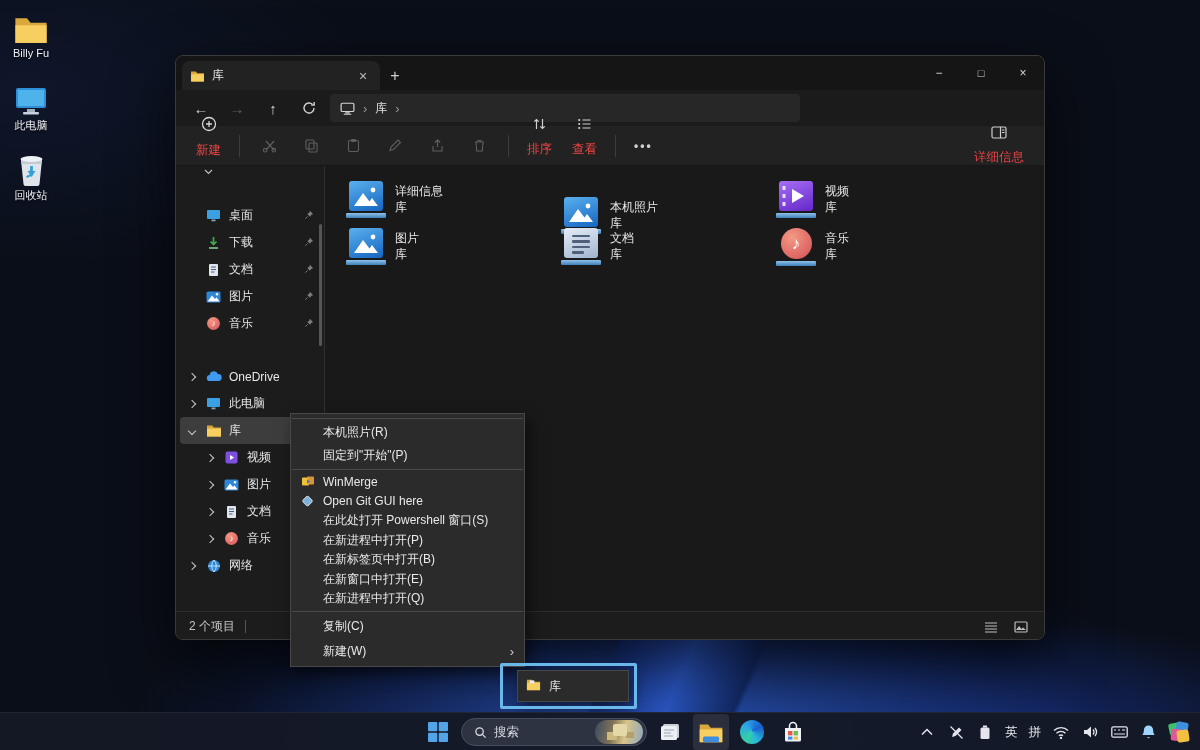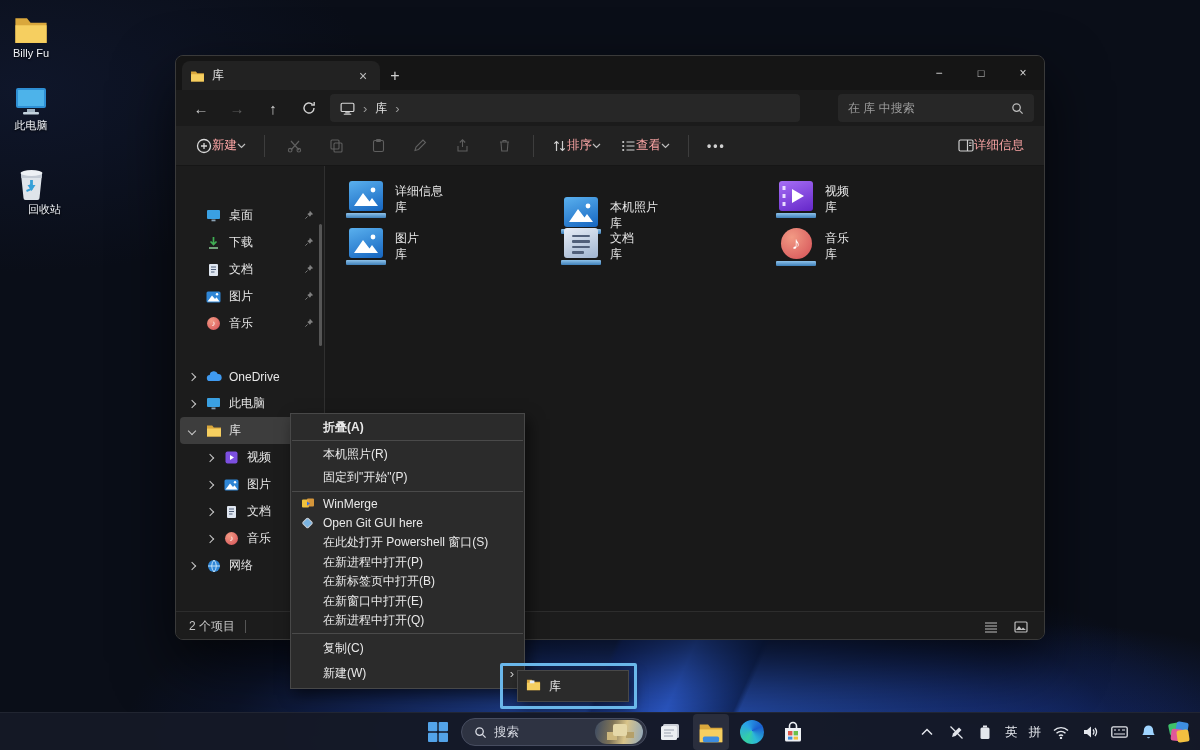--- a/index.html
+++ b/index.html
@@ -31,21 +31,21 @@
   .capbtn{width:42px;height:34px;display:flex;align-items:center;justify-content:center;color:#d6d6d6;font-size:12px;}
   .capbtn.max{font-size:11px;}
   .addr{height:36px;background:#1b1b1b;display:flex;align-items:center;padding:0 10px;gap:6px;}
   .navb{width:30px;height:28px;display:flex;align-items:center;justify-content:center;color:#d0d0d0;font-size:15px;border-radius:4px;}
   .navb.dim{color:#5d5d5d;}
   .crumbbox{width:470px;height:28px;background:#272727;border-radius:4px;display:flex;align-items:center;padding:0 10px;gap:8px;color:#e4e4e4;font-size:12px;}
   .crumb-sep{color:#9a9a9a;font-size:13px;}
   .searchbox{margin-left:auto;width:196px;height:28px;background:#272727;border-radius:4px;display:flex;align-items:center;padding:0 10px;color:#9c9c9c;font-size:12px;}
   .searchbox .grow{flex:1;}
   .toolbar{height:40px;background:#222;display:flex;align-items:center;padding:0 12px;gap:4px;border-bottom:1px solid #161616;}
-  .tbtn{display:flex;align-items:center;gap:0;color:#fca5a5;font-size:12.5px;padding:6px 8px;border-radius:4px;}
+  .tbtn{display:flex;align-items:center;gap:10px;color:#ef4444;font-size:12.5px;padding:6px 8px;border-radius:4px;flex-direction:column;}
   .tico{display:flex;align-items:center;justify-content:center;width:22px;height:22px;}
   .vsep{width:1px;height:22px;background:#3d3d3d;margin:0 6px;}
   .dots{color:#d0d0d0;letter-spacing:2px;font-size:12px;font-weight:bold;padding:0 8px;}
   .grow{flex:1;}
   .body{display:flex;height:445px;}
   
   .sidebar{width:149px;border-right:1px solid #303030;padding-top:36px;position:relative;flex:none;}
   .srow{display:flex;align-items:center;height:27px;margin:0 4px;padding:0 6px;border-radius:4px;color:#e6e6e6;font-size:12px;gap:7px;}
   .srow.sel{background:#3d3d3d;}
   .chevc{width:12px;display:flex;align-items:center;justify-content:center;flex:none;}
@@ -129,21 +129,21 @@
     <div class="ic">
       <svg width="34" height="30" viewBox="0 0 34 30">
           <rect x="2" y="2" width="30" height="20" rx="2" fill="#2e8fd4"></rect>
           <rect x="4" y="4" width="26" height="16" fill="#4db3ea"></rect>
           <rect x="13" y="23" width="8" height="3" fill="#9fb2c2"></rect>
           <rect x="9" y="26" width="16" height="2.5" rx="1" fill="#c3d2de"></rect>
         </svg>
     </div>
     <div class="lbl">此电脑</div>
   </div>
-  <div class="dicon" style="top:162px;text-align:right;">
+  <div class="dicon" style="top:148px;">
     <div class="ic">
       <svg width="27" height="32" viewBox="0 0 27 32">
           <path d="M3 6h21l-2.5 24a2 2 0 0 1-2 2h-12a2 2 0 0 1-2-2z" fill="#dfe4ea"></path>
           <path d="M3 6h21l-.4 4H3.4z" fill="#c3cad4"></path>
           <ellipse cx="13.5" cy="5" rx="11" ry="3" fill="#eef1f5"></ellipse>
           <path d="M13.5 12l4 6h-2.6v5h-2.8v-5H9.5z" fill="#35a0d8" transform="rotate(180 13.5 17.5)"></path>
           <path d="M8.5 23l5-2-1-5" fill="none" stroke="#35a0d8" stroke-width="2"></path>
         </svg>
     </div>
     <div class="lbl">回收站</div>
@@ -181,28 +181,20 @@
       </div>
       <div class="crumbbox">
         <svg width="15" height="13" viewBox="0 0 20 17">
             <rect x="1.5" y="1.5" width="17" height="11" rx="1.5" fill="none" stroke="#d6d6d6" stroke-width="1.6"></rect>
             <rect x="7" y="13.5" width="6" height="1.6" fill="#d6d6d6"></rect>
             <rect x="5" y="15.4" width="10" height="1.4" fill="#d6d6d6"></rect>
           </svg>
         <span class="crumb-sep">›</span>
         <span>库</span>
         <span class="crumb-sep">›</span>
-      </div>
-      <div class="searchbox">
-        <span>在 库 中搜索</span>
-        <span class="grow"></span>
-        <svg width="13" height="13" viewBox="0 0 14 14">
-            <circle cx="6" cy="6" r="4" fill="none" stroke="#b9b9b9" stroke-width="1.4"></circle>
-            <path d="M9 9l3.5 3.5" stroke="#b9b9b9" stroke-width="1.4"></path>
-          </svg>
       </div>
     </div>
 
     <div class="toolbar">
       <div class="tbtn">
         <svg width="16" height="16" viewBox="0 0 16 16">
             <circle cx="8" cy="8" r="6.5" fill="none" stroke="#d8d8d8" stroke-width="1.3"></circle>
             <path d="M8 5v6M5 8h6" stroke="#d8d8d8" stroke-width="1.3"></path>
           </svg>
         <span>新建</span>
@@ -547,23 +539,20 @@
       <span class="stico">
           <svg width="14" height="12" viewBox="0 0 14 12">
             <rect x="1" y="1" width="12" height="10" rx="1" fill="none" stroke="#bdbdbd" stroke-width="1.2"></rect>
             <path d="M2 9l3-4 2.5 3 1.5-1.6L12 9z" fill="#bdbdbd"></path>
           </svg>
         </span>
     </div>
   </div>
 
   <div class="menu">
-    <div class="mi h22">
-        <span class="bold">折叠(A)</span>
-      </div>
     <div class="msep"></div>
     <div class="mi h23">
         <span>本机照片(R)</span>
       </div>
     <div class="mi h23">
         <span>固定到"开始"(P)</span>
       </div>
     <div class="msep"></div>
     <div class="mi h19">
       <span class="mi-icon">

